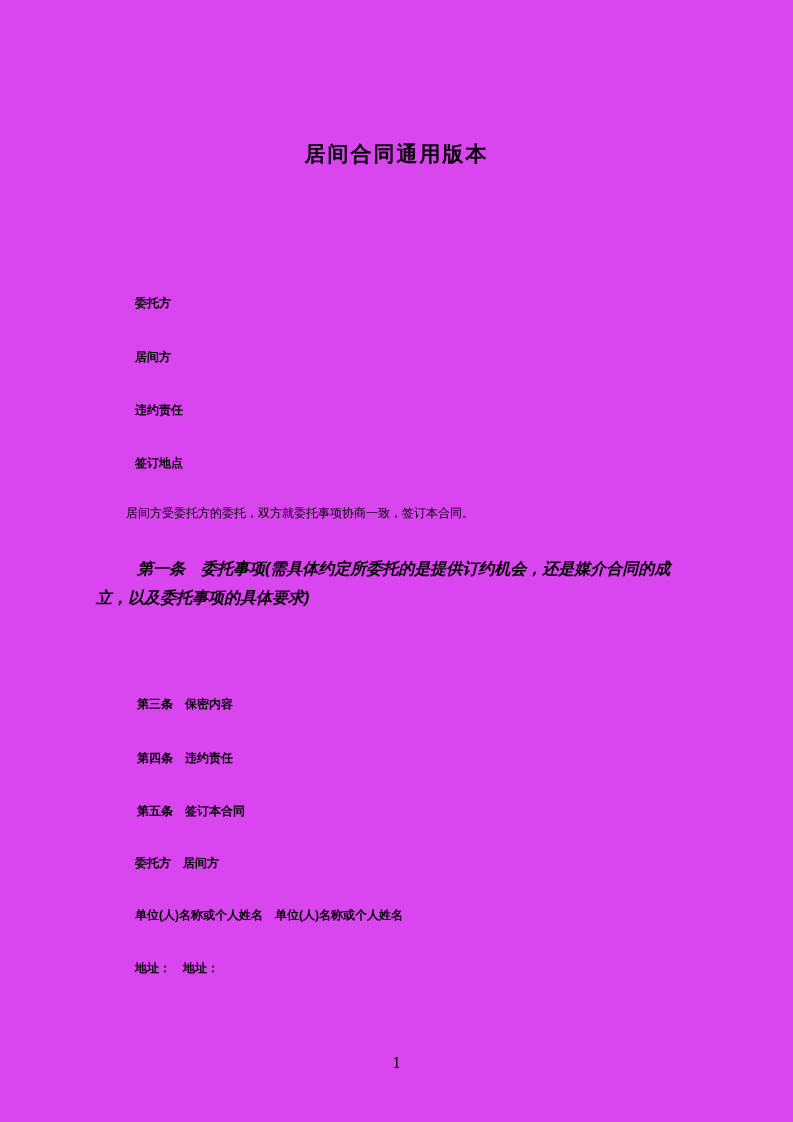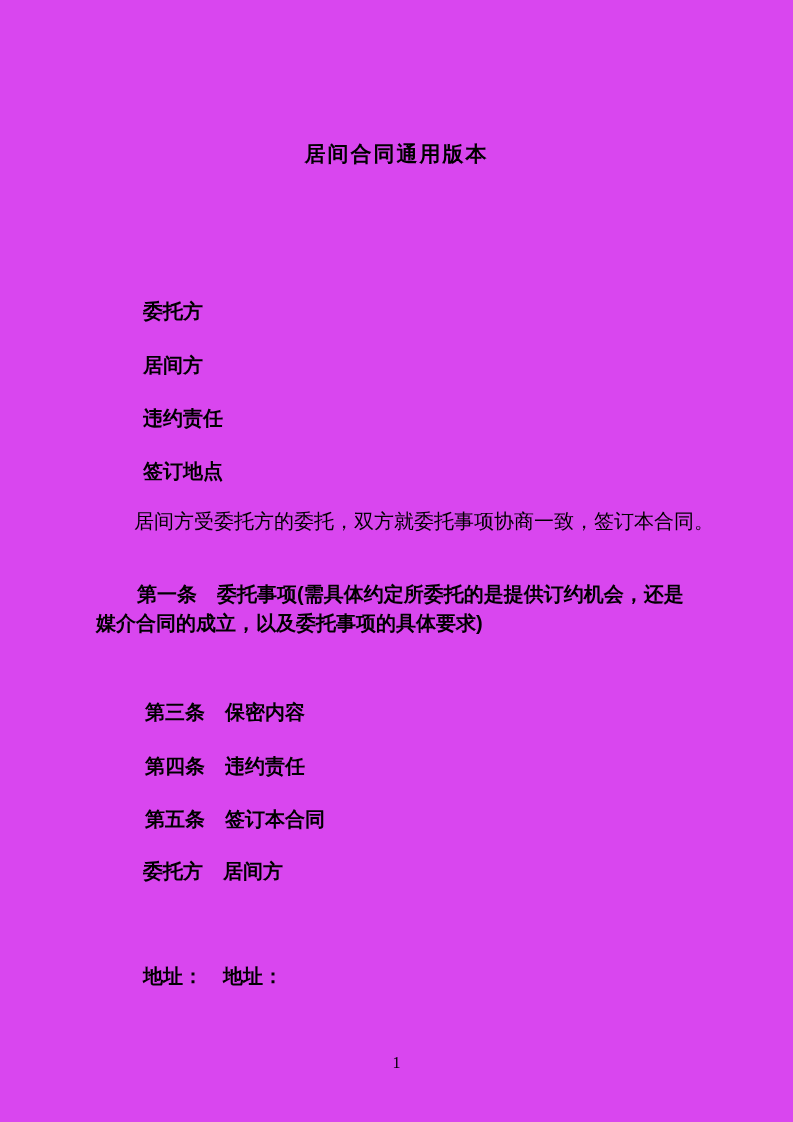--- a/index.html
+++ b/index.html
@@ -23,38 +23,39 @@
     right: 0;
     margin: 0;
     text-align: center;
     font-size: 21px;
     line-height: 23px;
     font-weight: bold;
     letter-spacing: 2px;
   }
   .line {
     position: absolute;
-    font-size: 20px;
+    font-size: 12px;
     line-height: 20px;
     white-space: pre;
-    margin: 8px;
+    margin: 0;
   }
   .bold {
     font-weight: bold;
   }
   .para {
     position: absolute;
     left: 96px;
-    top: 580px;
+    top: 554px;
     width: 600px;
     margin: 0;
-    font-size: 20px;
+    font-size: 16px;
     line-height: 29px;
     font-weight: bold;
     text-indent: 41px;
+    font-style: italic;
   }
   .pagenum {
     position: absolute;
     top: 1053px;
     left: 0;
     right: 0;
     margin: 0;
     text-align: center;
     font-family: "Liberation Serif", serif;
     font-size: 16px;
@@ -82,18 +83,19 @@
 
 
   <p class="line bold" style="top:694px; left:137px;">第三条　保密内容</p>
 
   <p class="line bold" style="top:748px; left:137px;">第四条　违约责任</p>
 
   <p class="line bold" style="top:801px; left:137px;">第五条　签订本合同</p>
 
   <p class="line bold" style="top:853px; left:135px;">委托方　居间方</p>
 
+  <p class="line bold" style="top:905px; left:135px;">单位(人)名称或个人姓名　单位(人)名称或个人姓名</p>
 
   <p class="line bold" style="top:958px; left:135px;">地址：　地址：</p>
 
   <p class="pagenum">1</p>
 
 </div>
 
 </body></html>

